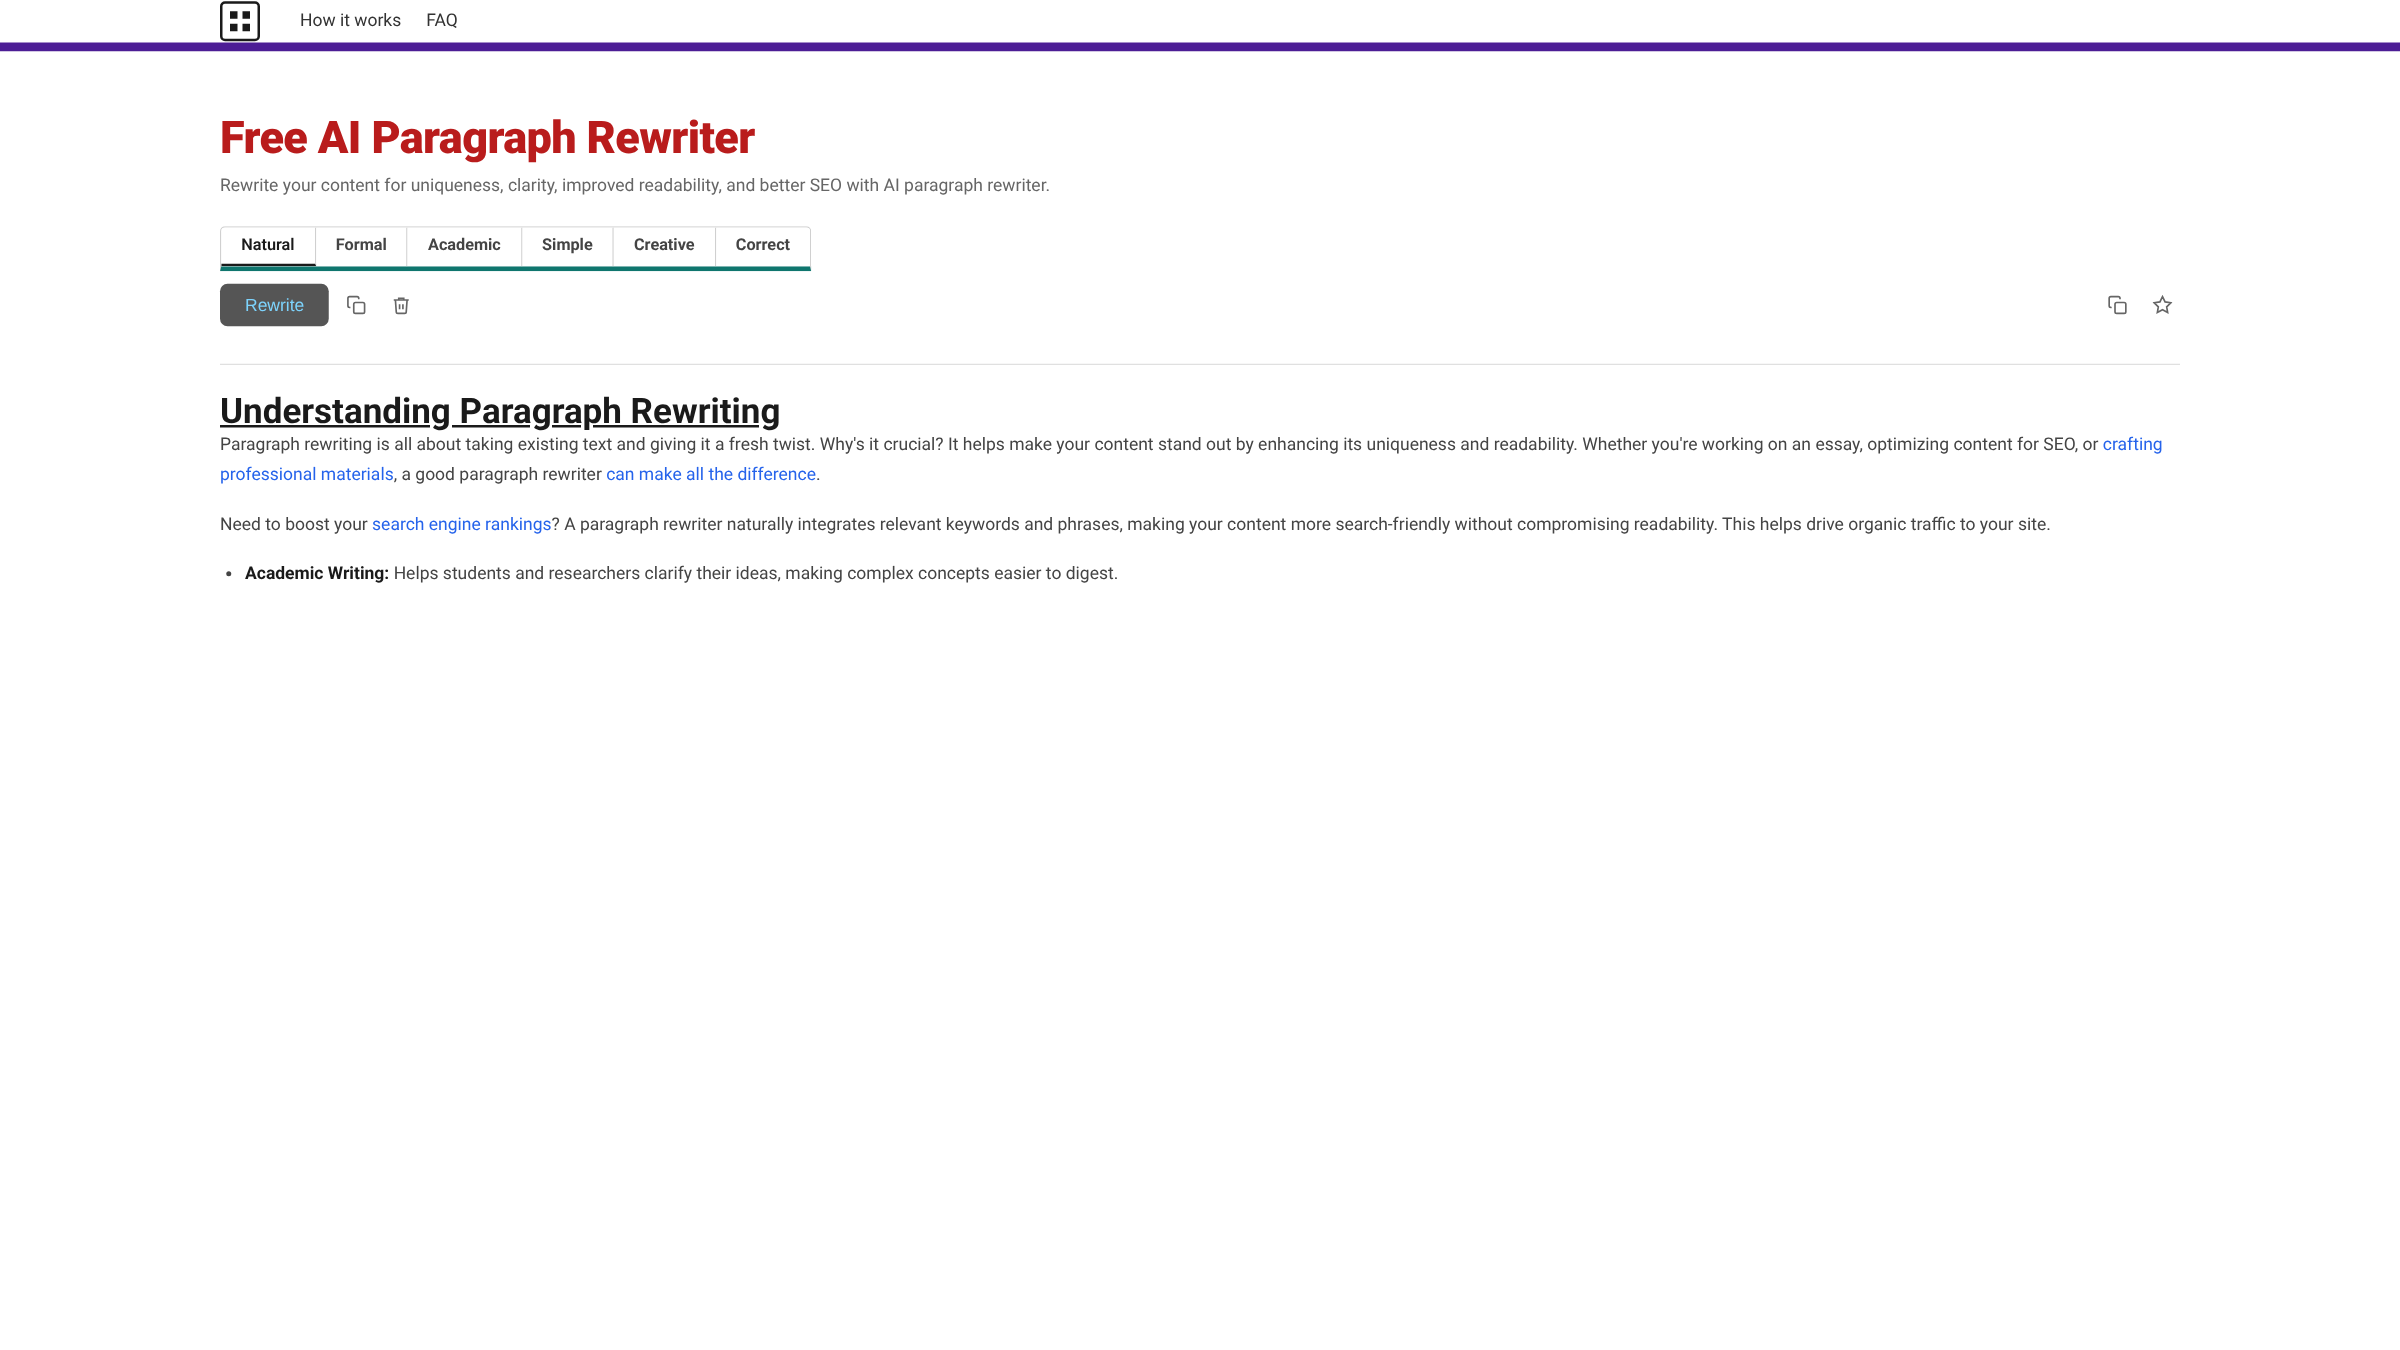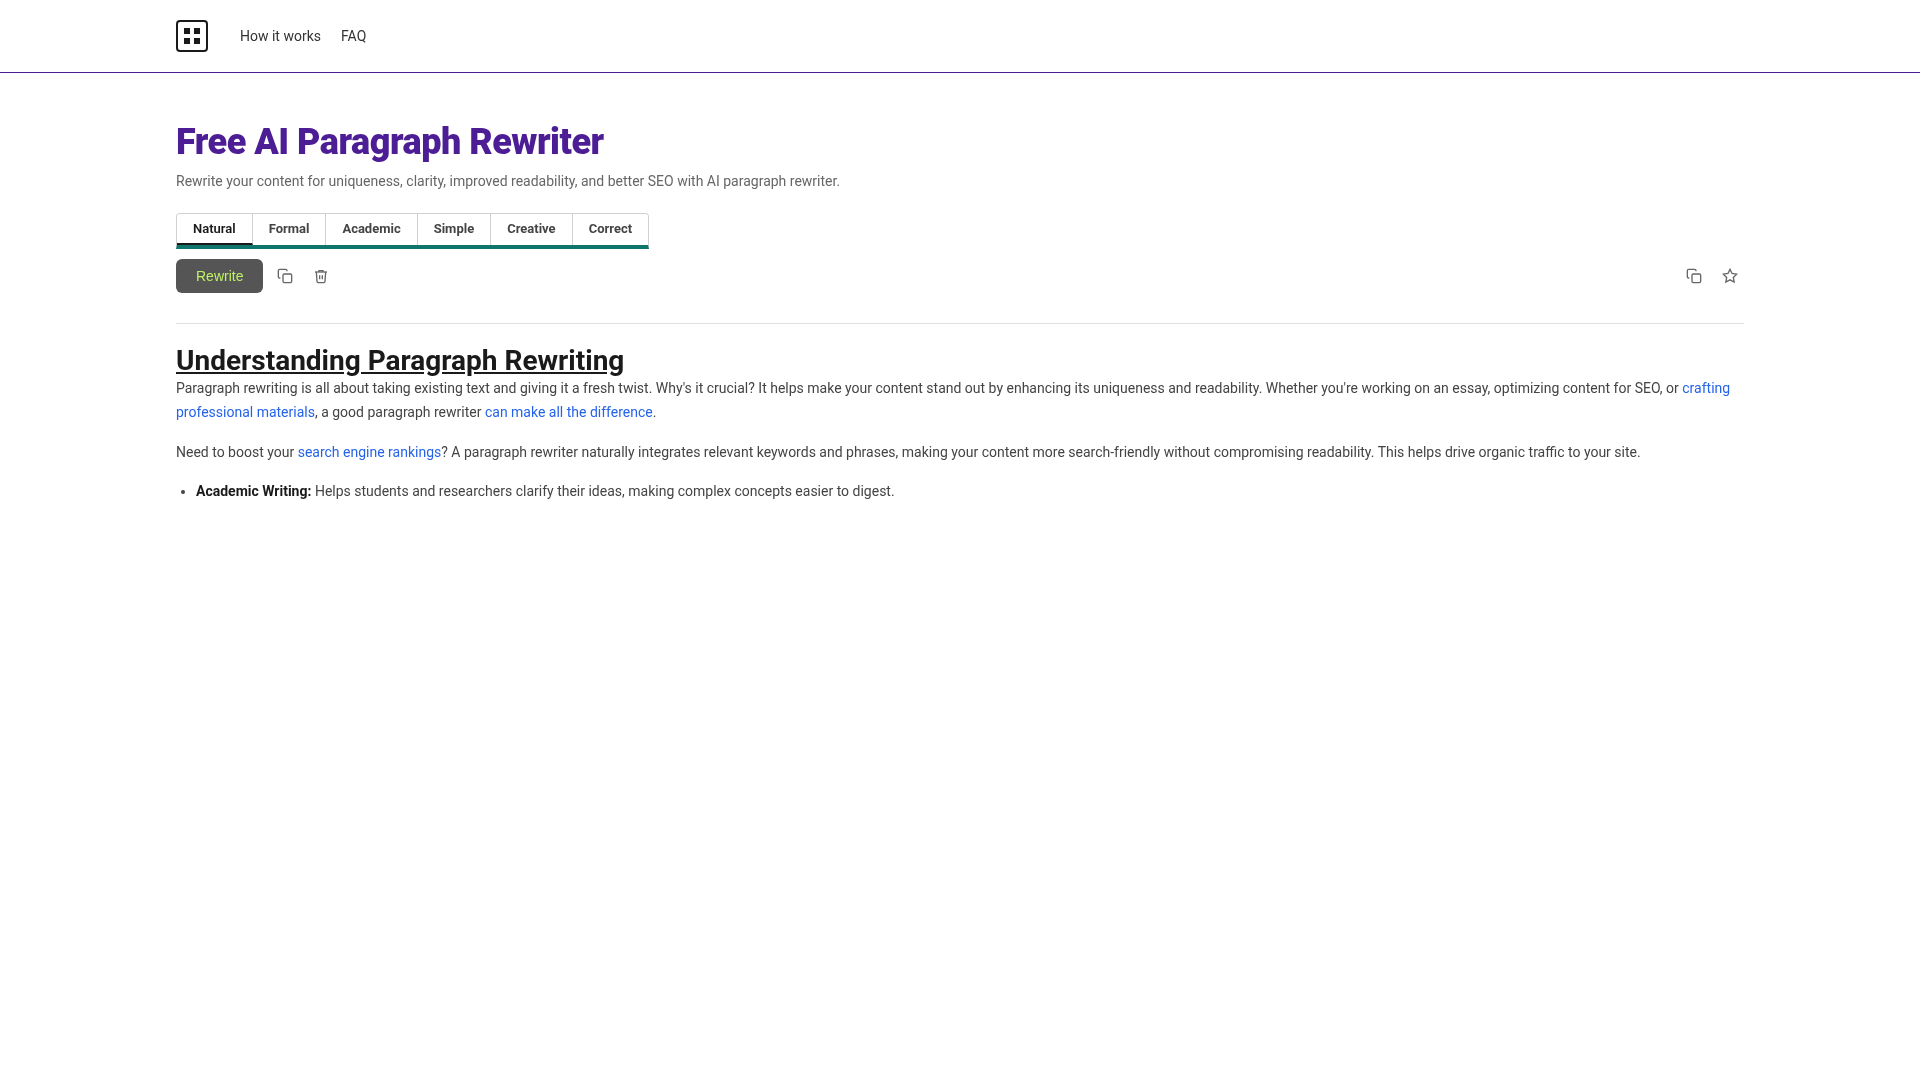--- a/index.html
+++ b/index.html
@@ -14,22 +14,22 @@
       color: #1a1a1a;
       width: 1920px;
       min-height: 1080px;
       font-size: 14px;
     }
 
     
     .navbar {
       display: flex;
       align-items: center;
-      padding: 20px 176px;
-      border-bottom: 1px solid #4c1d95;
+      padding: 1px 176px;
+      border-bottom: 7px solid #4c1d95;
       gap: 24px;
     }
 
     .logo-icon {
       width: 32px;
       height: 32px;
       border: 2px solid #1a1a1a;
       border-radius: 4px;
       display: flex;
       align-items: center;
@@ -54,21 +54,21 @@
     }
 
     
     .main-content {
       padding: 48px 176px 40px;
     }
 
     .page-title {
       font-size: 36px;
       font-weight: 900;
-      color: #4c1d95;
+      color: #b91c1c;
       margin-bottom: 10px;
       letter-spacing: -0.5px;
     }
 
     .page-subtitle {
       font-size: 14px;
       color: #666;
       margin-bottom: 24px;
     }
 
@@ -162,21 +162,21 @@
     }
 
     .toolbar-right {
       display: flex;
       align-items: center;
       gap: 8px;
     }
 
     .btn-rewrite {
       background: #555;
-      color: #bef264;
+      color: #7dd3fc;
       border: none;
       border-radius: 6px;
       padding: 9px 20px;
       font-size: 14px;
       font-weight: 500;
       cursor: pointer;
     }
 
     .icon-btn {
       background: transparent;

